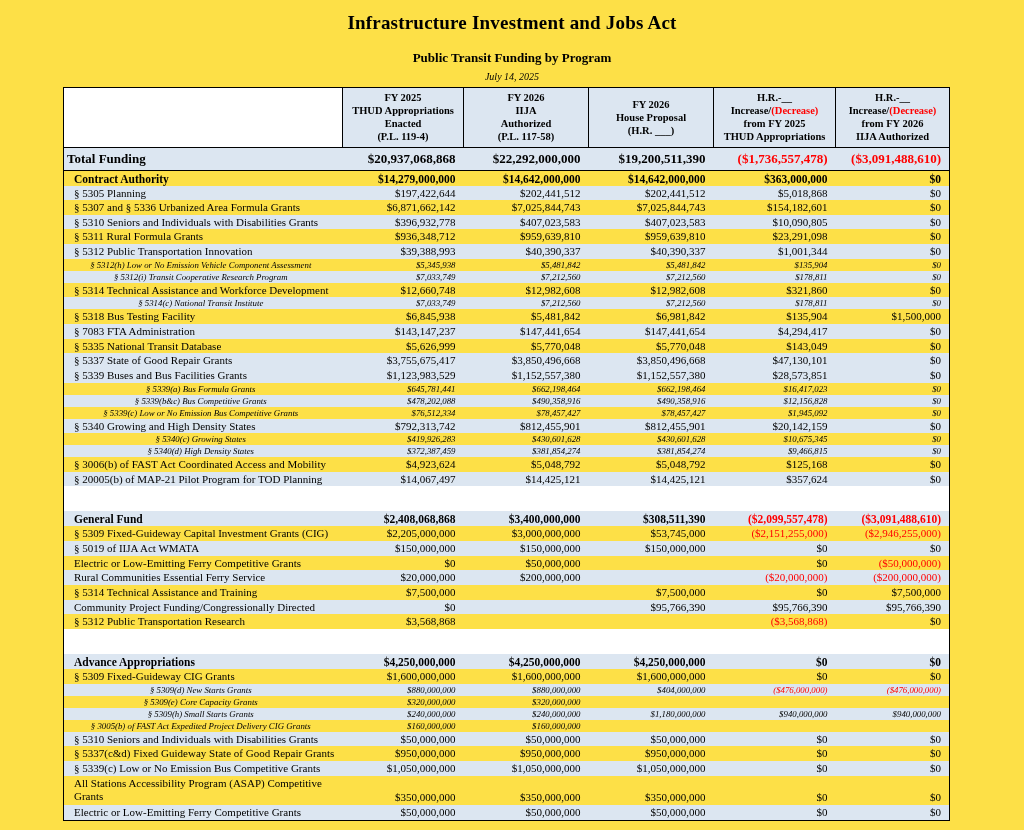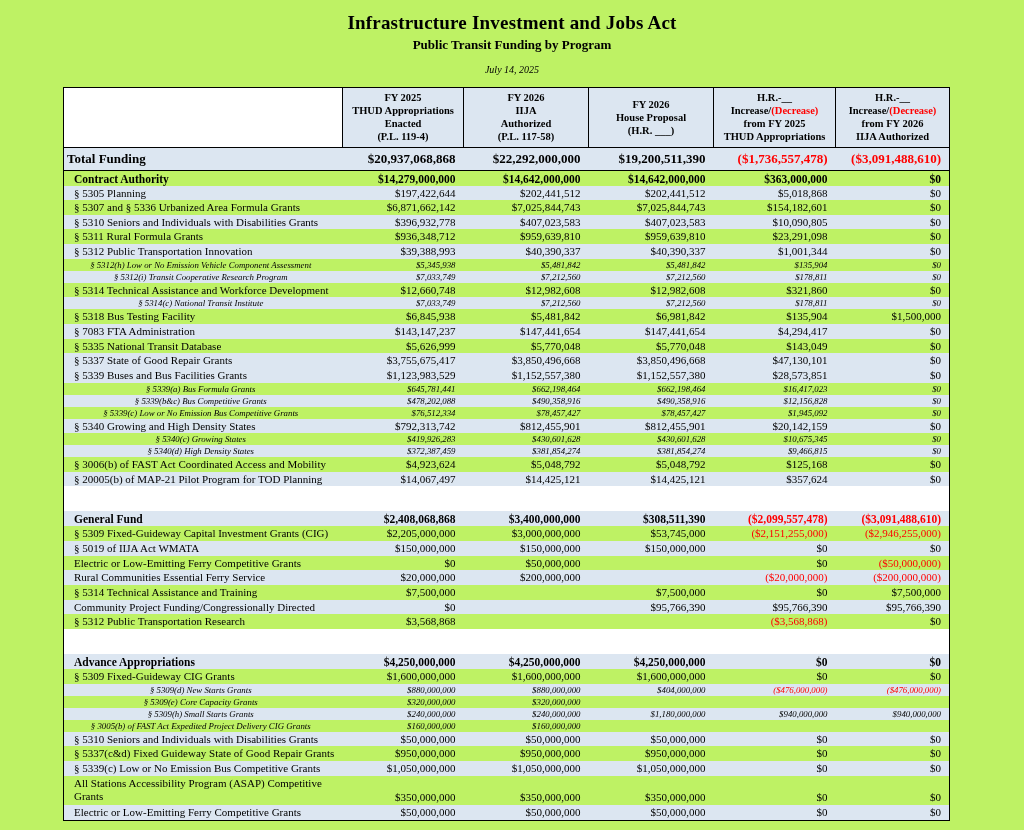--- a/index.html
+++ b/index.html
@@ -1,21 +1,21 @@
 <!DOCTYPE html>
 <html><head>
 <meta charset="utf-8">
 <style>
   html,body{margin:0;padding:0;background:#fff;}
-  .page{width:1024px;height:830px;position:relative;background:#bef264;
+  .page{width:1024px;height:830px;position:relative;background:#fde047;
         font-family:"Liberation Serif",serif;color:#000;overflow:hidden;}
   .header-block{position:absolute;top:12px;left:0;width:1024px;text-align:center;}
   .doc-title{font-size:19px;font-weight:bold;letter-spacing:.2px;}
-  .doc-subtitle{font-size:13px;font-weight:bold;margin-top:3px;}
-  .doc-date{font-size:10px;font-style:italic;margin-top:11px;}
+  .doc-subtitle{font-size:13px;font-weight:bold;margin-top:16px;}
+  .doc-date{font-size:10px;font-style:italic;margin-top:5px;}
 
   .tbl-wrap{position:absolute;left:63px;top:87px;width:886px;}
   table{border-collapse:collapse;width:886px;table-layout:fixed;border:1.5px solid #000;}
   col.c-prog{width:279px;} col.c-v1{width:121px;} col.c-v2{width:125px;}
   col.c-v3{width:125px;} col.c-v4{width:122px;} col.c-v5{width:114px;}
 
   thead th{border:1px solid #000;background:#dce6f1;vertical-align:middle;
            font-weight:bold;font-size:10.5px;line-height:1.25;padding:3px 2px;height:50px;}
   thead th.first{background:#ffffff;}
   thead th div{white-space:nowrap;}

